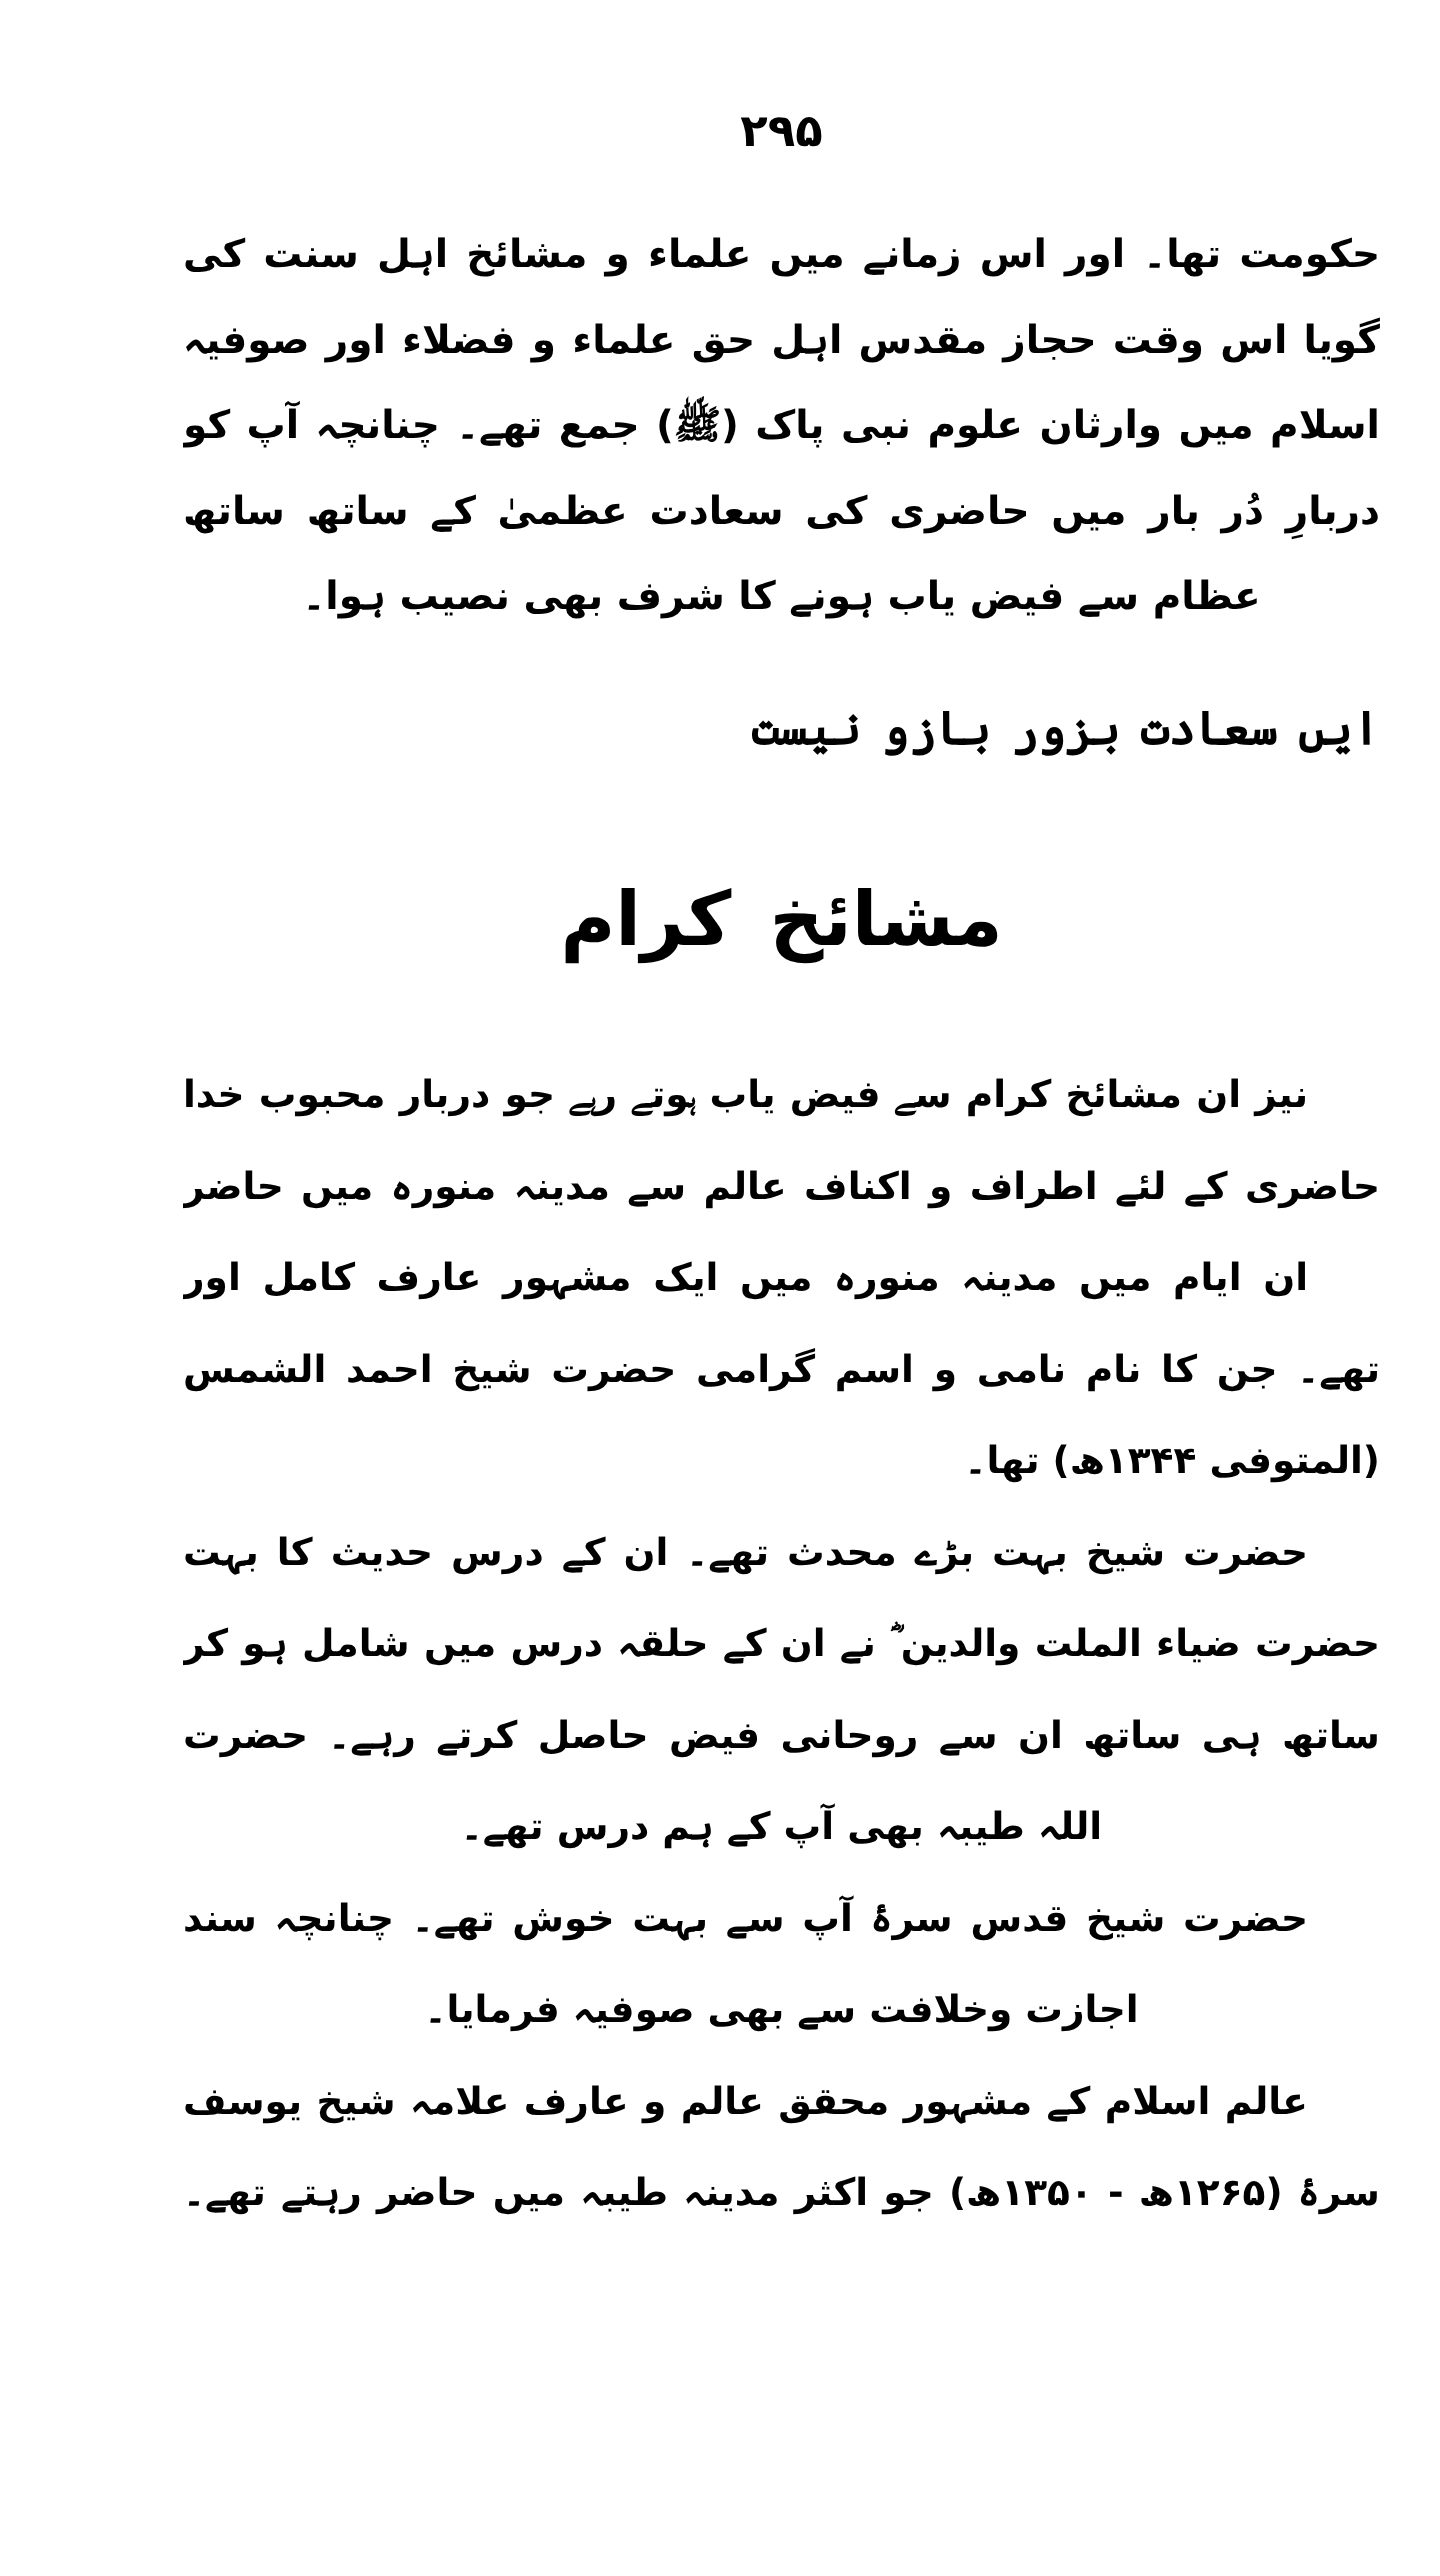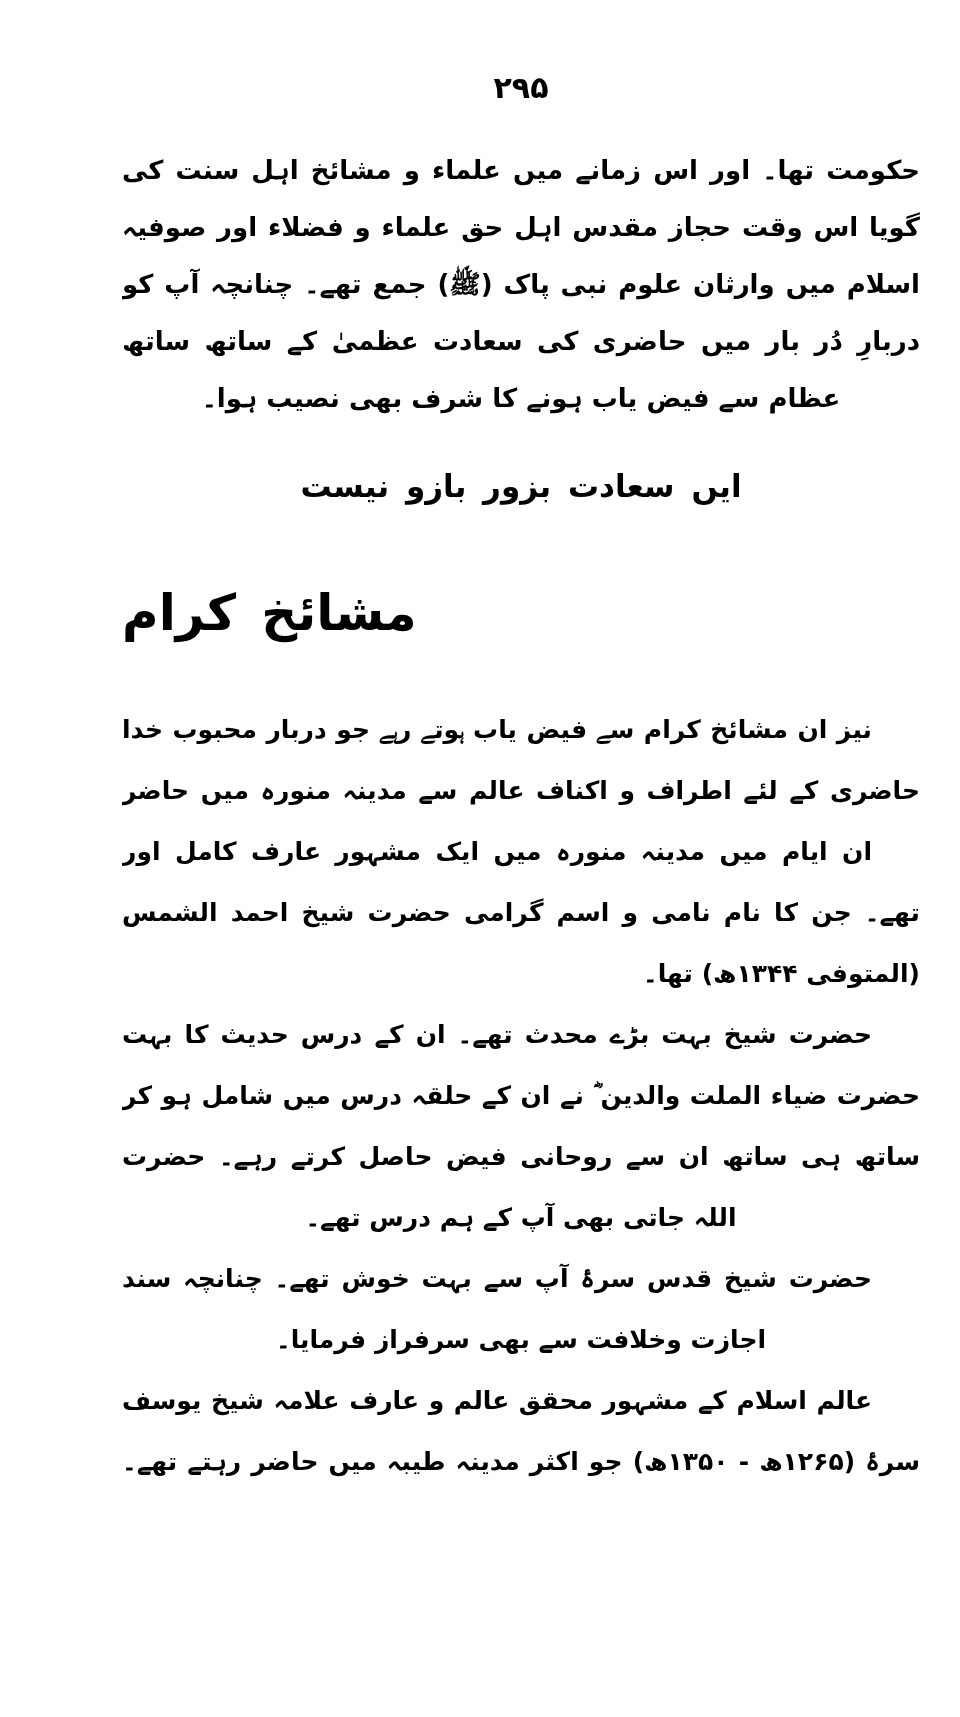--- a/index.html
+++ b/index.html
@@ -28,34 +28,35 @@
     overflow: hidden;
   }
   .intro .line { font-size: 26px; height: 57px; line-height: 57px; }
   .body  .line { font-size: 25px; height: 61px; line-height: 61px; }
   .full   { text-align: justify; text-align-last: justify; }
   .center { text-align: left;  text-align-last: center;  }
   .end    { text-align: right;   text-align-last: right;   }
   .indent { padding-right: 48px; }
   .verse {
     margin: 26px 0 10px 0;
-    text-align: center;
+    text-align: right;
+    font-family: Liberation Serif, serif;
   }
   .verse-line {
     font-size: 31px;
     font-weight: bold;
     height: 66px; line-height: 66px;
     letter-spacing: 1px;
     word-spacing: 6px;
   }
   .heading {
     margin: 34px 0 26px 0;
     font-size: 50px;
     font-weight: bold;
-    text-align: left;
+    text-align: center;
     height: 120px; line-height: 120px;
     word-spacing: 8px;
   }
 </style>
 </head>
 <body>
 
 <div class="page">
 
   <div class="page-number">۲۹۵</div>
@@ -82,26 +83,26 @@
   <div class="para body">
     <div class="line full indent">ان ایام میں مدینہ منورہ میں ایک مشہور عارف کامل اور فاضل اجل بزرگ موجود</div>
     <div class="line full">تھے۔ جن کا نام نامی و اسم گرامی حضرت شیخ احمد الشمس القادری المالکی الشنقیطی رحمتہ اللہ علیہ</div>
     <div class="line end">(المتوفی ۱۳۴۴ھ) تھا۔</div>
   </div>
 
   <div class="para body">
     <div class="line full indent">حضرت شیخ بہت بڑے محدث تھے۔ ان کے درس حدیث کا بہت چرچا تھا۔</div>
     <div class="line full">حضرت ضیاء الملت والدین ؓ نے ان کے حلقہ درس میں شامل ہو کر استفادہ کیا۔ اور</div>
     <div class="line full">ساتھ ہی ساتھ ان سے روحانی فیض حاصل کرتے رہے۔ حضرت سیدی کامل مہدی رحمتہ</div>
-    <div class="line center">اللہ جاتی بھی آپ کے ہم درس تھے۔</div>
+    <div class="line center">اللہ طیبہ بھی آپ کے ہم درس تھے۔</div>
   </div>
 
   <div class="para body">
     <div class="line full indent">حضرت شیخ قدس سرۂ آپ سے بہت خوش تھے۔ چنانچہ سند حدیث کے ساتھ</div>
-    <div class="line center">اجازت وخلافت سے بھی سرفراز فرمایا۔</div>
+    <div class="line center">اجازت وخلافت سے بھی صوفیہ فرمایا۔</div>
   </div>
 
   <div class="para body">
     <div class="line full indent">عالم اسلام کے مشہور محقق عالم و عارف علامہ شیخ یوسف بن اسماعیل نبہانی قدس</div>
     <div class="line full">سرۂ (۱۲۶۵ھ - ۱۳۵۰ھ) جو اکثر مدینہ طیبہ میں حاضر رہتے تھے۔ حضرت ضیاء الدین</div>
   </div>
 
 </div>
 
 </body></html>

